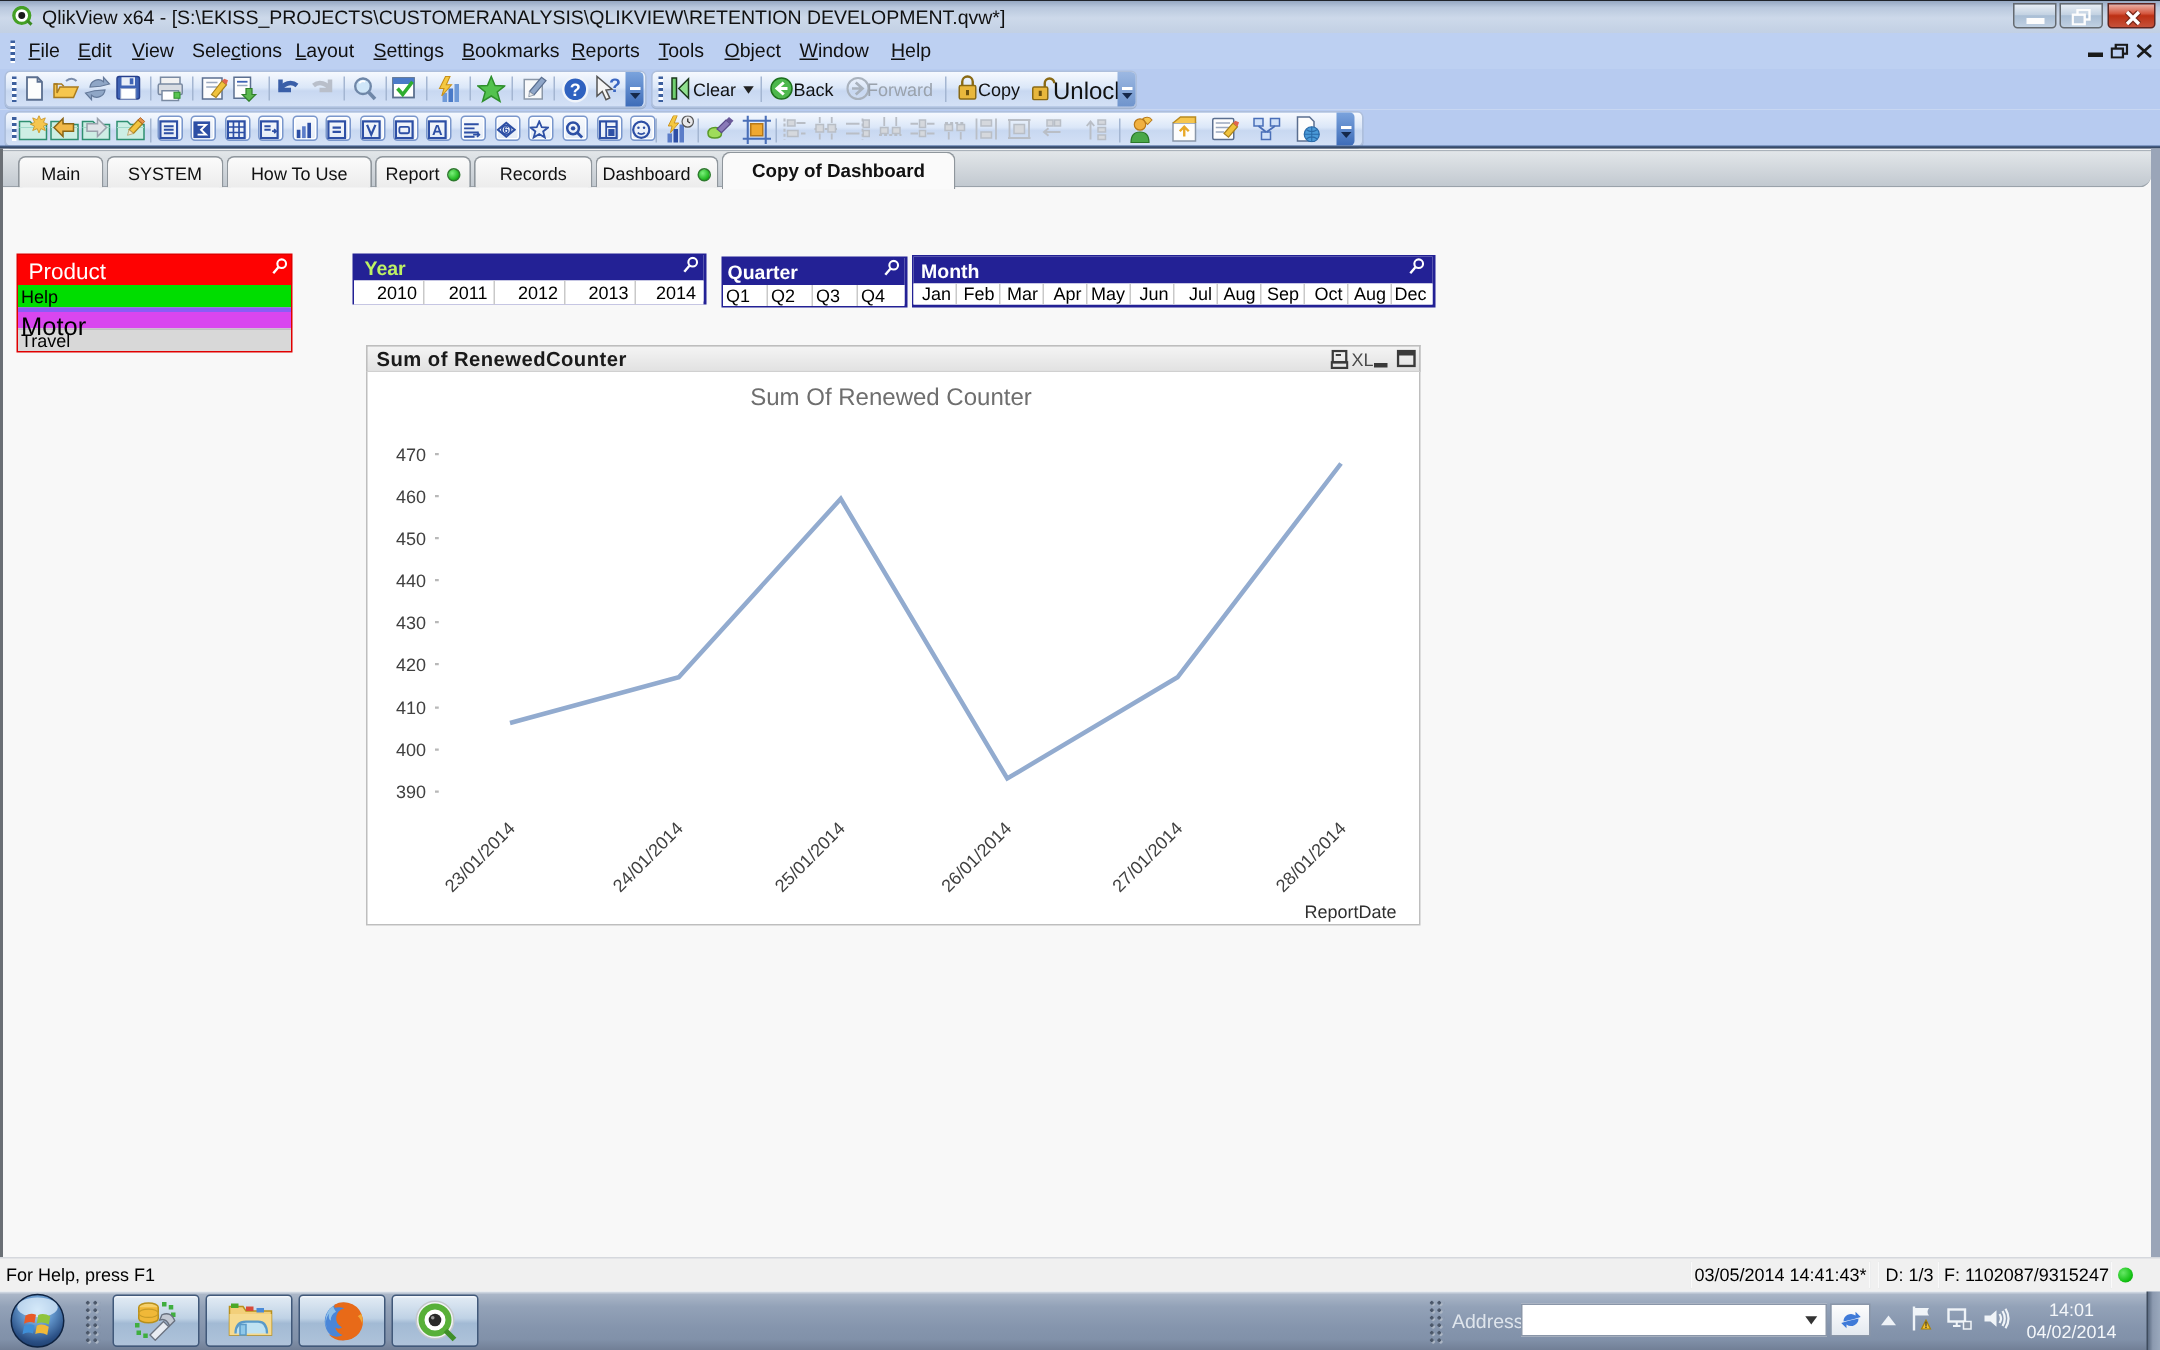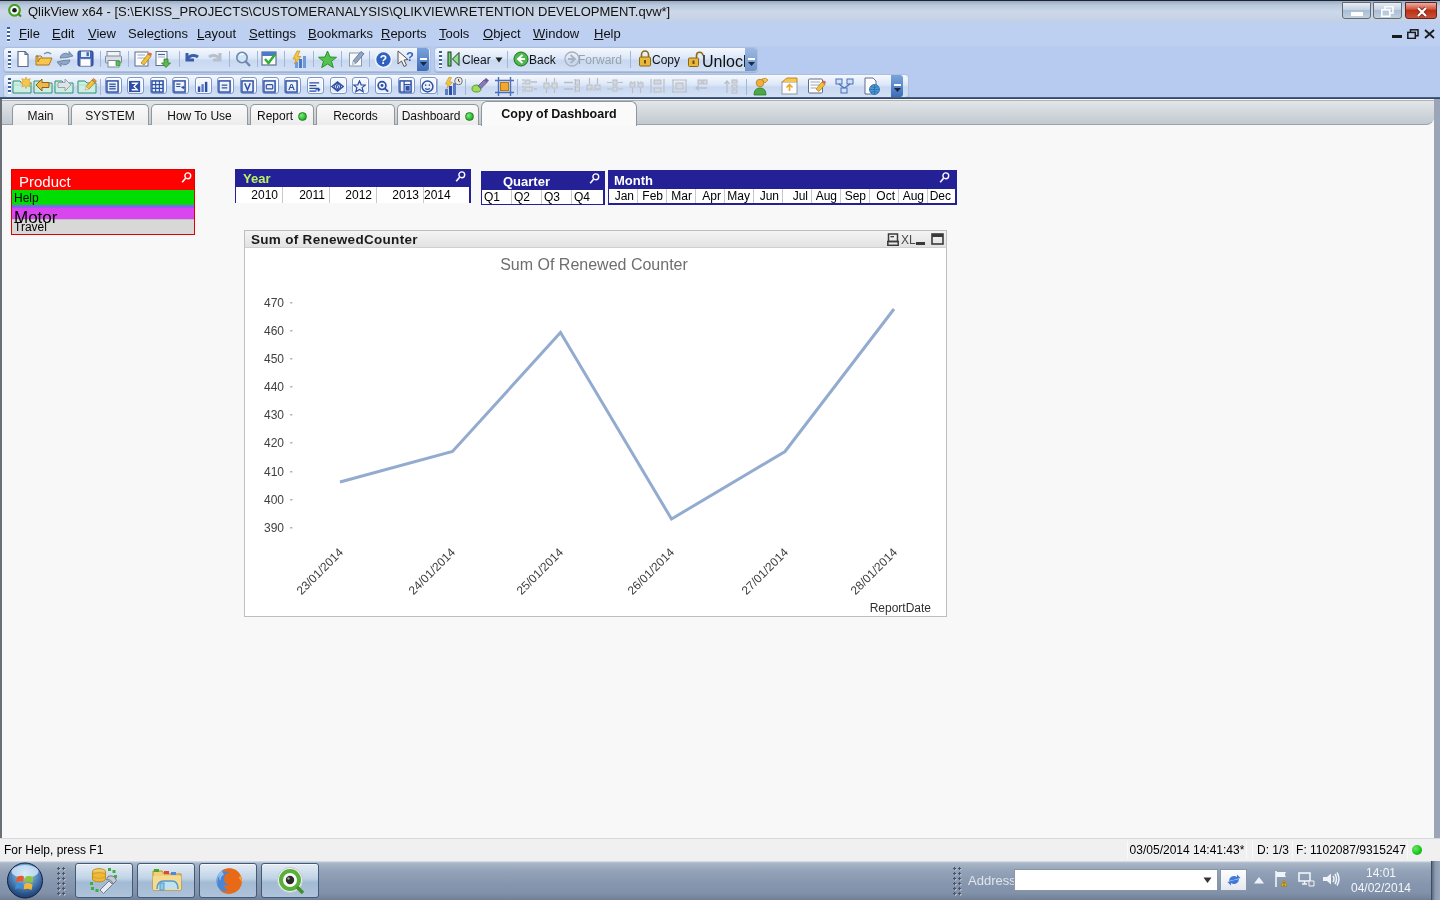--- a/index.html
+++ b/index.html
@@ -487,26 +487,26 @@
   <div style="height:15px;background:#d8d8d8;font-size:12px;padding-left:2px;border-top:1px solid #c0c0c0">Travel</div>
 </div>
 
 <div class="abs" style="left:235px;top:169px;width:236px;height:34px;border:1px solid #232195;border-width:1px 2px 2px 1px">
   <div style="height:17px;background:#232195;color:#bef264;font-weight:bold;font-size:13px;padding:1px 0 0 7px">Year</div>
   <div style="display:flex;height:16px;background:#fff">
     <div class="cell" style="width:47px;text-align:right;padding:1px 4px 0 0">2010</div>
     <div class="cell" style="width:47px;text-align:right;padding:1px 4px 0 0">2011</div>
     <div class="cell" style="width:47px;text-align:right;padding:1px 4px 0 0">2012</div>
     <div class="cell" style="width:47px;text-align:right;padding:1px 4px 0 0">2013</div>
-    <div class="cell" style="width:44px;text-align:left;padding:1px 4px 0 0">2014</div>
+    <div class="cell" style="width:44px;text-align:right;padding:1px 4px 0 0">2014</div>
   </div>
 </div>
 
 <div class="abs" style="left:481px;top:171px;width:124px;height:34px;border:1px solid #232195;border-width:1px 2px 2px 1px">
-  <div style="height:18px;background:#232195;color:#fff;font-weight:bold;font-size:13px;padding:2px 0 0 21px">Quarter</div>
+  <div style="height:18px;background:#232195;color:#fff;font-weight:bold;font-size:13px;padding:2px 0 0 3px">Quarter</div>
   <div style="display:flex;height:14px;background:#fff">
     <div class="cell" style="width:30px;padding:0 0 0 2px">Q1</div>
     <div class="cell" style="width:30px;padding:0 0 0 2px">Q2</div>
     <div class="cell" style="width:30px;padding:0 0 0 2px">Q3</div>
     <div class="cell" style="width:28px;padding:0 0 0 2px">Q4</div>
   </div>
 </div>
 
 <div class="abs" style="left:608px;top:170px;width:349px;height:35px;border:1px solid #232195;border-width:1px 2px 2px 1px">
   <div style="height:18px;background:#232195;color:#fff;font-weight:bold;font-size:13px;padding:2px 0 0 5px">Month</div>

